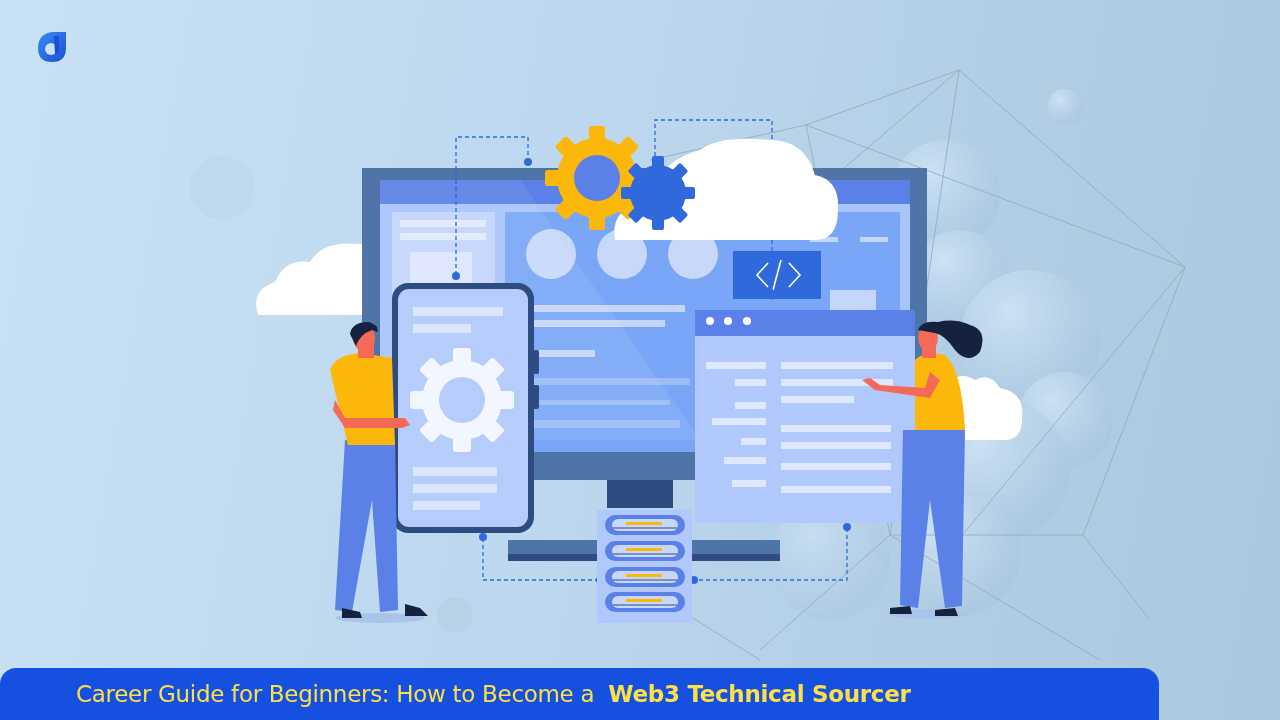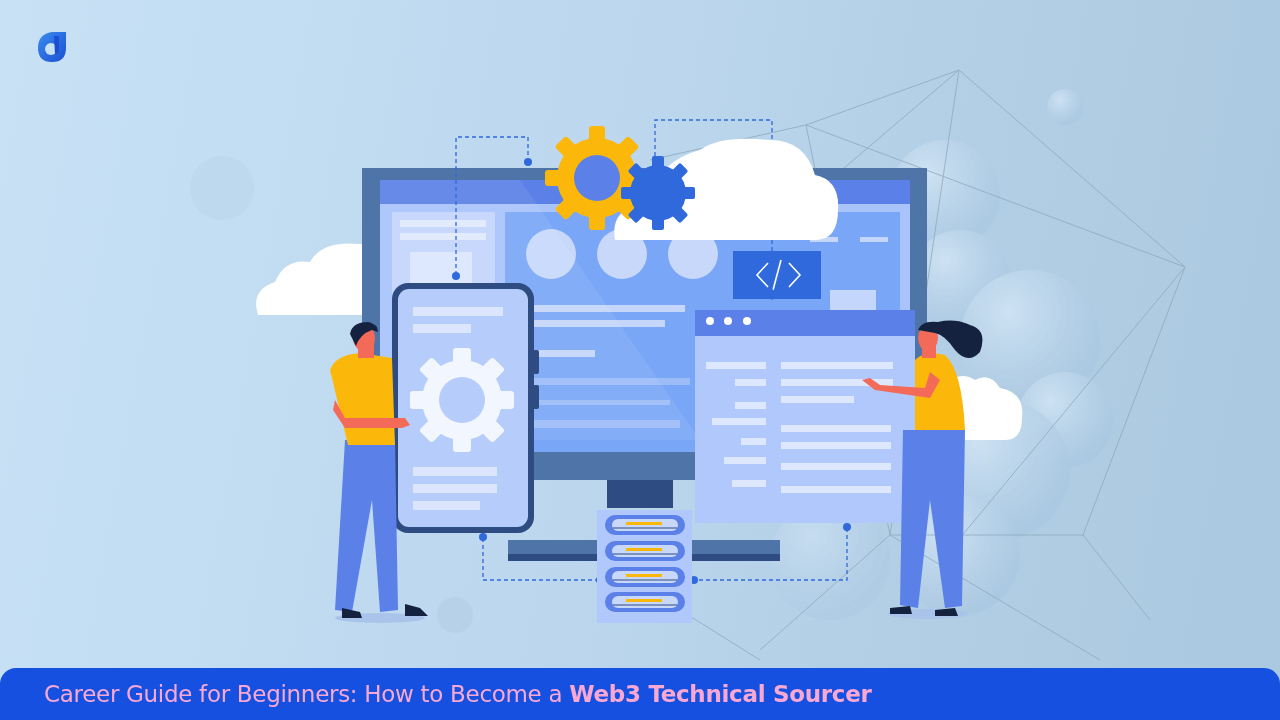--- a/index.html
+++ b/index.html
@@ -13,26 +13,26 @@
   .logo { left: 32px; top: 28px; display: flex; align-items: center; gap: 10px; }
   .logo-mark { width: 38px; height: 38px; }
   .logo-text {
     font-family: "DejaVu Sans", sans-serif; font-weight: bold; font-size: 26px;
     letter-spacing: -0.5px;
     background: linear-gradient(90deg, #3b8cf0, #1e55d8);
     -webkit-background-clip: text; background-clip: text; color: transparent;
   }
   .scene { left: 0; top: 0; width: 1280px; height: 720px; }
   .banner {
-    left: 0; top: 668px; width: 1280px; height: 52px;
+    left: 0; top: 668px; width: 1159px; height: 52px;
     background: #1650e0; border-radius: 16px 16px 0 0;
-    display: flex; align-items: center; padding-left: 44px;
-    color: #f9a8d4; font-size: 23px; letter-spacing: -0.3px;
+    display: flex; align-items: center; padding-left: 76px;
+    color: #fde047; font-size: 23px; letter-spacing: -0.3px;
   }
-  .banner .bold { font-weight: bold; margin-left: 7px; text-align: right; }
+  .banner .bold { font-weight: bold; margin-left: 14px; text-align: right; }
 </style>
 </head>
 <body>
 
 <svg class="abs scene" viewBox="0 0 1280 720" width="1280" height="720" xmlns="http://www.w3.org/2000/svg">
   <defs>
     <radialGradient id="bubble" cx="35%" cy="30%" r="70%">
       <stop offset="0%" stop-color="#d6e8f7" stop-opacity="0.9"></stop>
       <stop offset="100%" stop-color="#a8c6e0" stop-opacity="0.6"></stop>
     </radialGradient>

